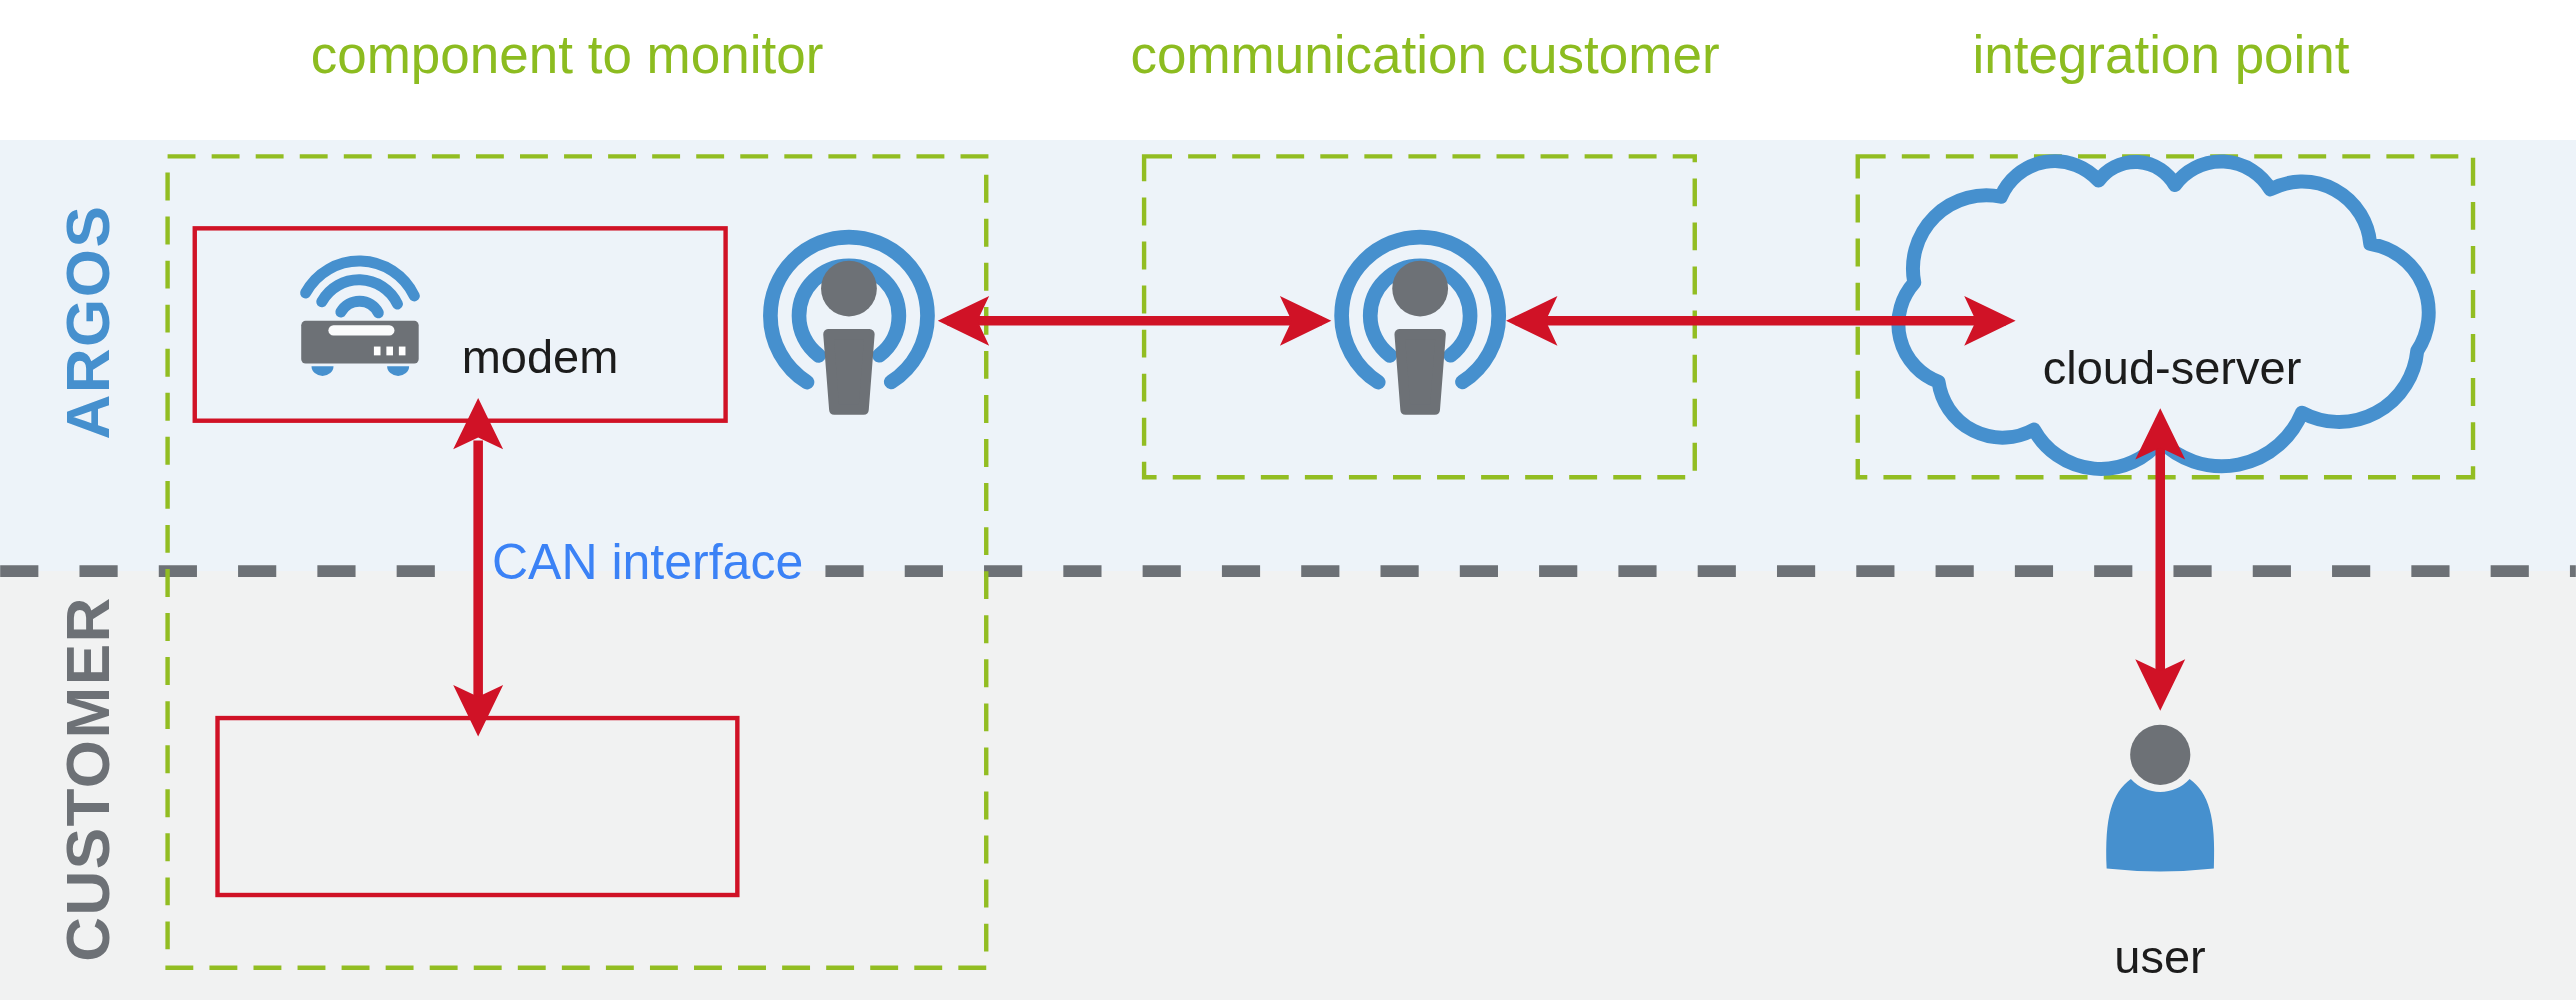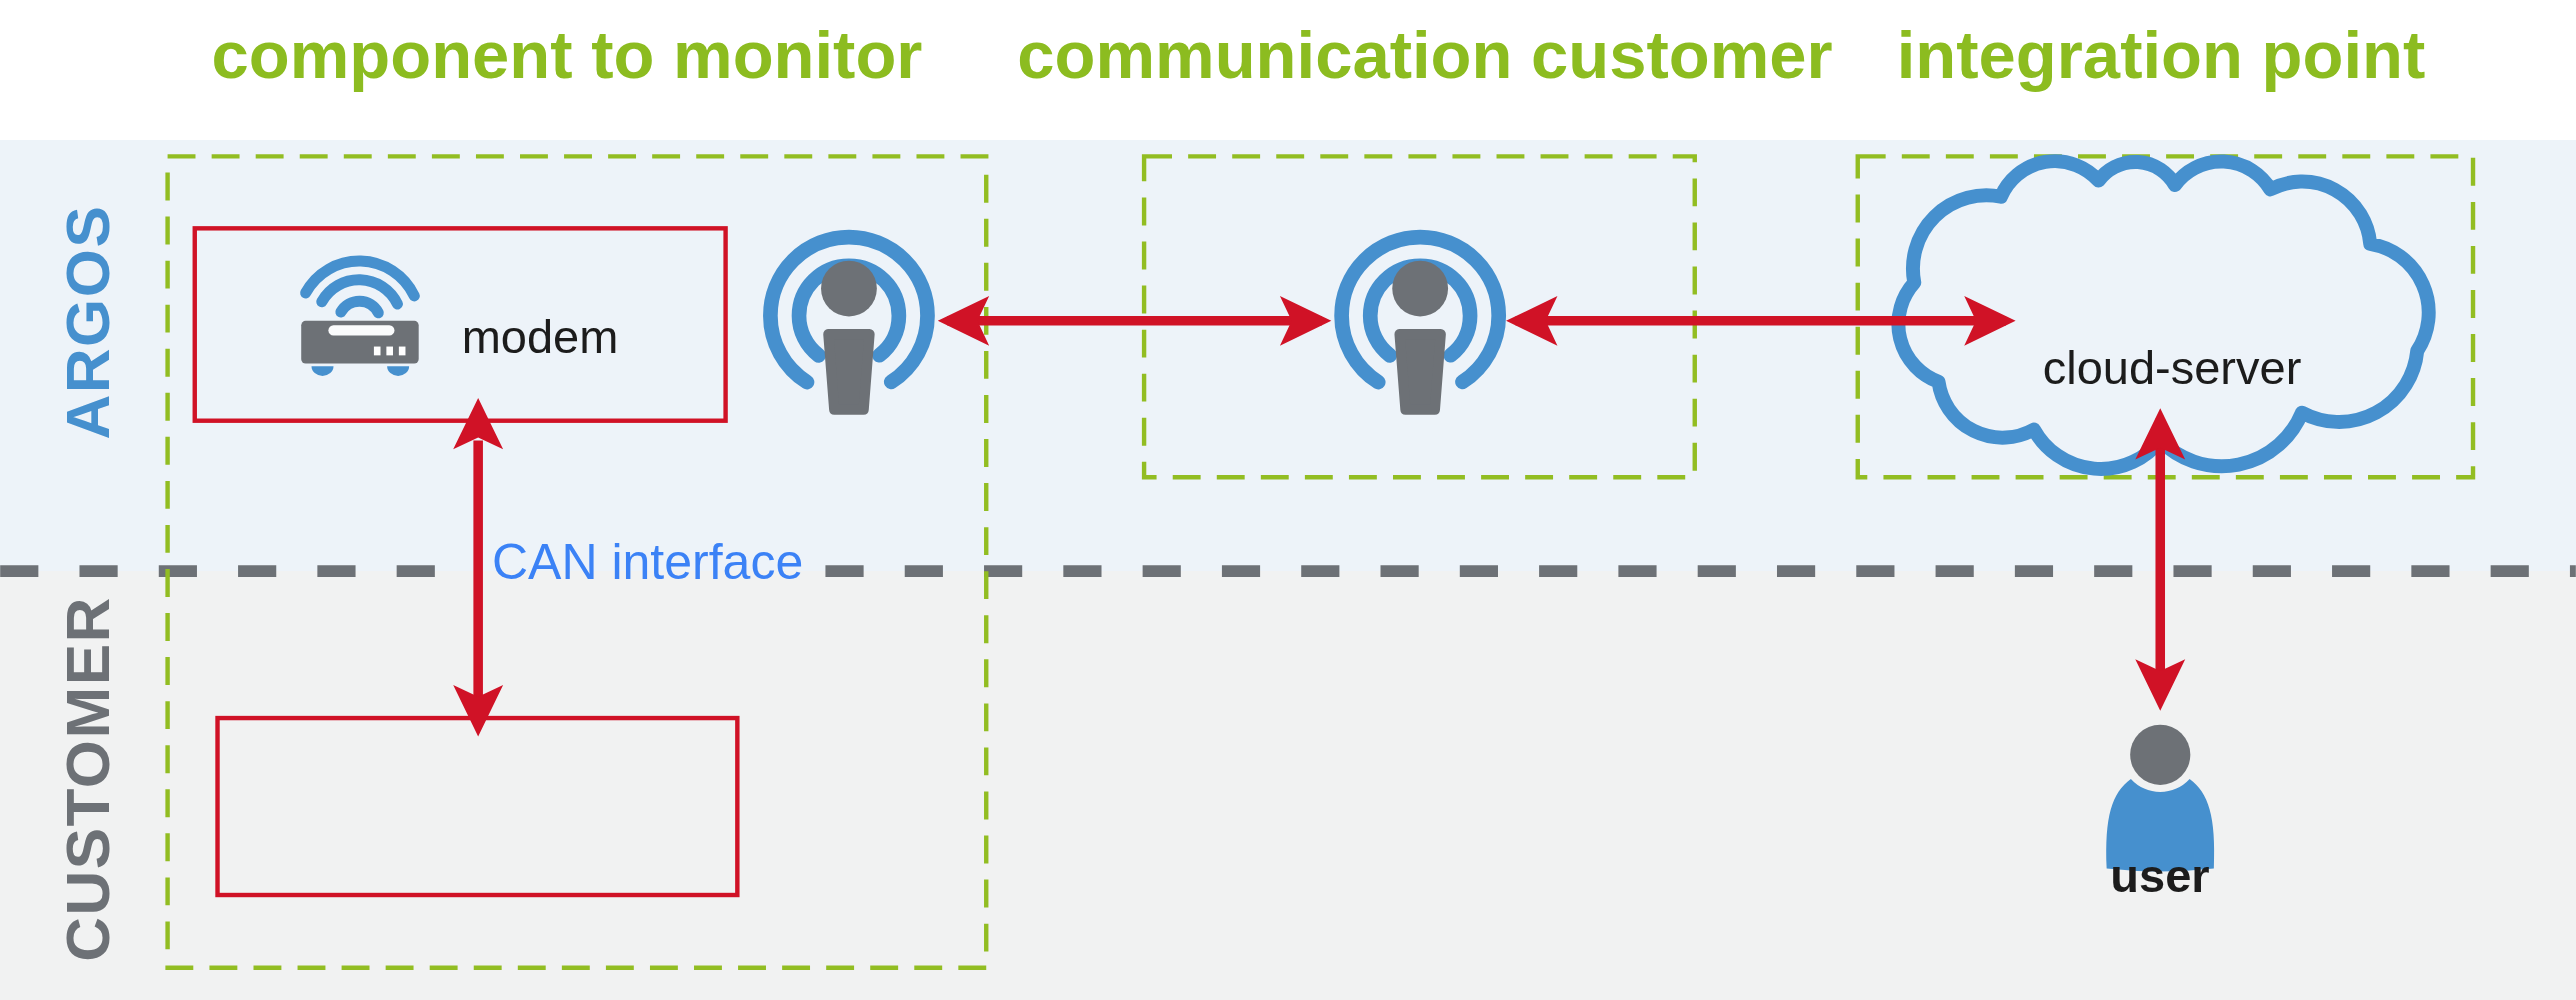--- a/index.html
+++ b/index.html
@@ -6,21 +6,21 @@
   .stage {
     position:relative; width:2576px; height:1000px; overflow:hidden;
     font-family:"Liberation Sans", sans-serif; background:#ffffff;
   }
   .band { position:absolute; left:0; width:2576px; }
   .band.argos    { top:140px; height:432px; background:#edf3f9; }
   .band.customer { top:571px; height:429px; background:#f1f2f2; }
   svg.overlay { position:absolute; left:0; top:0; }
   .hdr {
     position:absolute; transform:translate(-50%,-50%);
-    font-size:67px; font-weight:bold; color:#8cbc20; white-space:nowrap;
+    font-size:53px; font-weight:normal; color:#8cbc20; white-space:nowrap;
   }
   .lane-label {
     position:absolute; transform:translate(-50%,-50%) rotate(-90deg);
     font-size:62px; font-weight:bold; letter-spacing:1.5px; white-space:nowrap;
   }
   .lane-label.argos    { color:#4690ce; }
   .lane-label.customer { color:#6d7176; }
   .node-text {
     position:absolute; transform:translate(-50%,-50%);
     font-size:47px; color:#1c1c1c; white-space:nowrap;
@@ -131,20 +131,20 @@
     </g>
   </svg>
 
   <div class="hdr" style="left:567px;  top:54px;">component to monitor</div>
   <div class="hdr" style="left:1425px; top:54px;">communication customer</div>
   <div class="hdr" style="left:2161px; top:54px;">integration point</div>
 
   <div class="lane-label argos" style="left:87px; top:322px;">ARGOS</div>
   <div class="lane-label customer" style="left:87px; top:779px;">CUSTOMER</div>
 
-  <div class="node-text" style="left:540px;  top:336px;">modem</div>
+  <div class="node-text" style="left:540px;  top:356px;">modem</div>
   <div class="node-text" style="left:2172px; top:319px;margin-top:48px;">cloud-server</div>
-  <div class="node-text" style="left:2160px; top:875px;font-weight:bold;">user</div>
+  <div class="node-text" style="left:2160px; top:956px;">user</div>
 
   <div class="can-label" style="left:492px; top:562px;">CAN interface</div>
 
 </div>
 
 
 </body></html>

